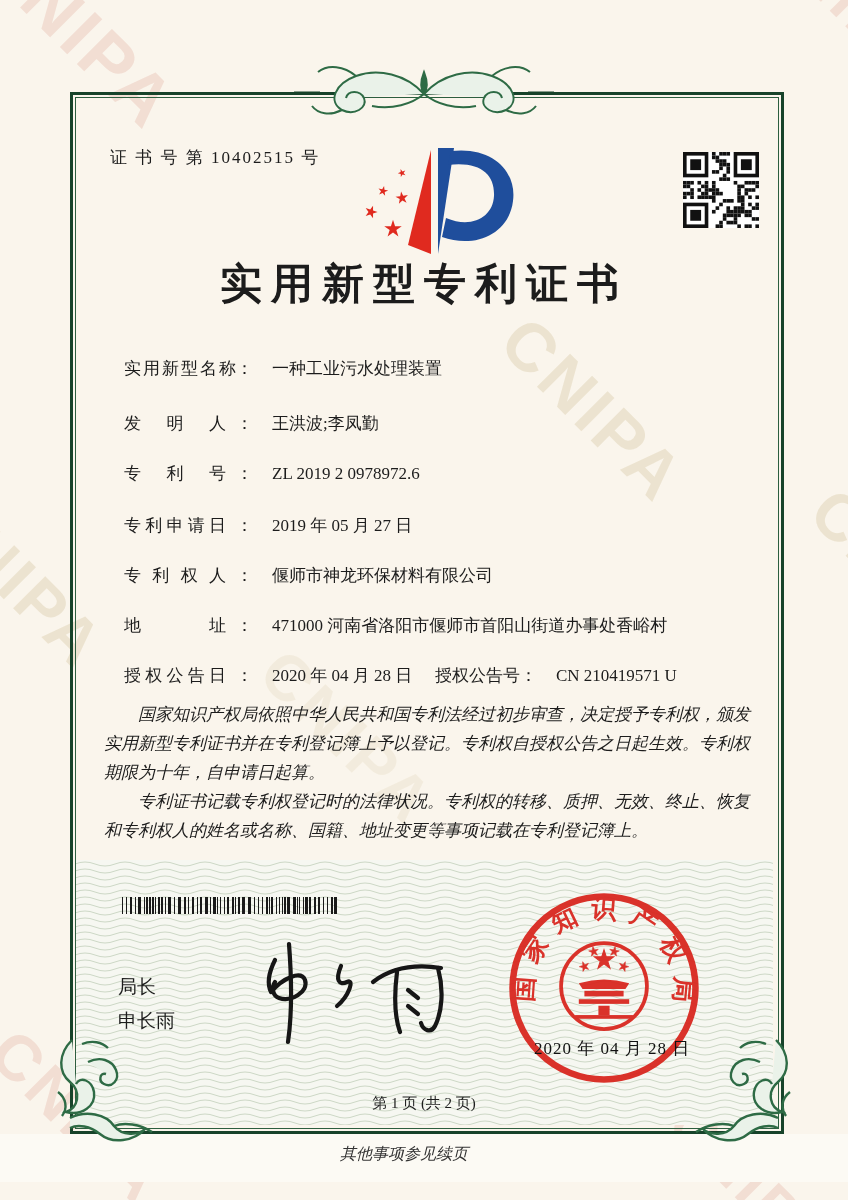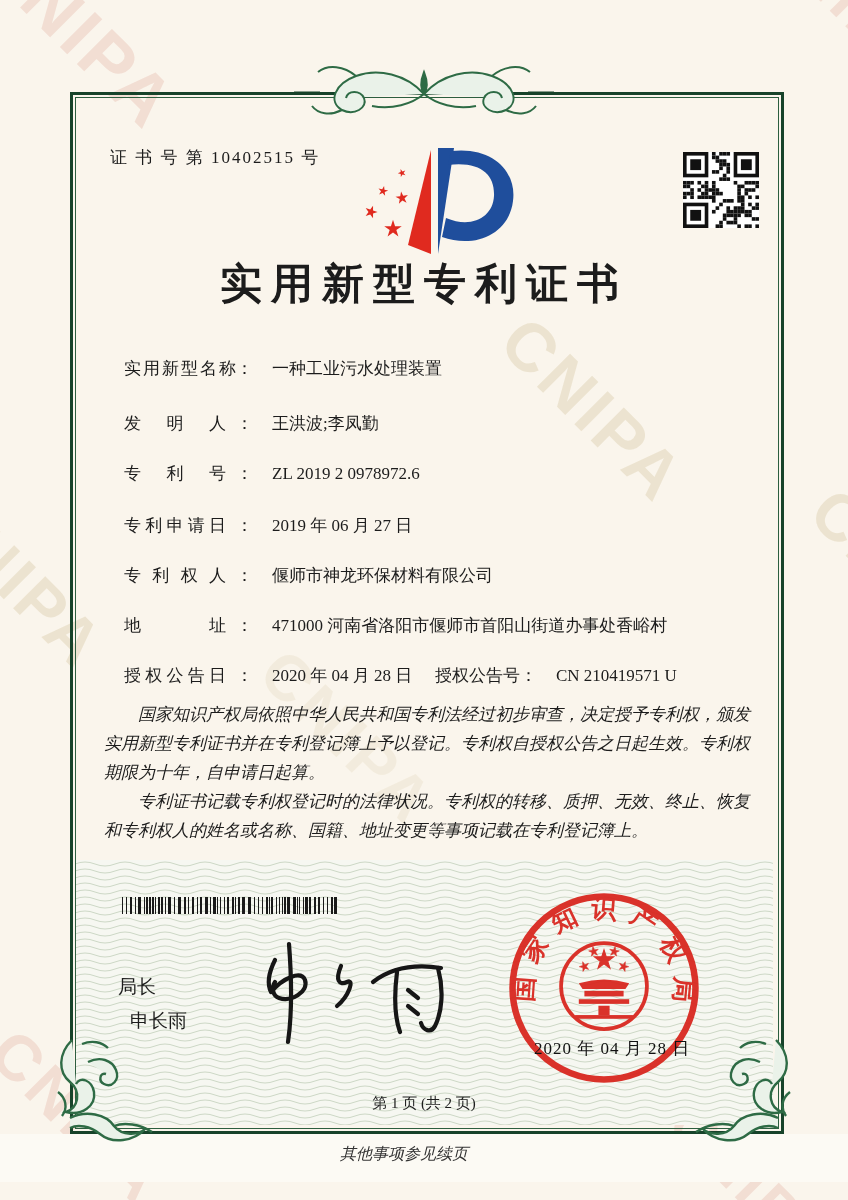--- a/index.html
+++ b/index.html
@@ -291,21 +291,21 @@
   <div class="abs field-row" style="top:357px;">
     <span class="flabel" style="width:112px;">实用新型名称</span><span>：</span><span class="fvalue">一种工业污水处理装置</span>
   </div>
   <div class="abs field-row" style="top:412px;">
     <span class="flabel">发明人</span><span style="margin-left:10px;">：</span><span class="fvalue">王洪波;李凤勤</span>
   </div>
   <div class="abs field-row" style="top:462px;">
     <span class="flabel">专利号</span><span style="margin-left:10px;">：</span><span class="fvalue">ZL 2019 2 0978972.6</span>
   </div>
   <div class="abs field-row" style="top:514px;">
-    <span class="flabel">专利申请日</span><span style="margin-left:10px;">：</span><span class="fvalue">2019 年 06 月 27 日</span>
+    <span class="flabel">专利申请日</span><span style="margin-left:10px;">：</span><span class="fvalue">2019 年 05 月 27 日</span>
   </div>
   <div class="abs field-row" style="top:564px;">
     <span class="flabel">专利权人</span><span style="margin-left:10px;">：</span><span class="fvalue">偃师市神龙环保材料有限公司</span>
   </div>
   <div class="abs field-row" style="top:614px;">
     <span class="flabel">地址</span><span style="margin-left:10px;">：</span><span class="fvalue">471000 河南省洛阳市偃师市首阳山街道办事处香峪村</span>
   </div>
   <div class="abs field-row" style="top:664px;">
     <span class="flabel">授权公告日</span><span style="margin-left:10px;">：</span><span class="fvalue">2020 年 04 月 28 日</span>
     <span class="grant-right">
@@ -371,21 +371,21 @@
       <rect x="187" y="0" width="2" height="17" fill="#1a1a1a"></rect>
       <rect x="192" y="0" width="2" height="17" fill="#1a1a1a"></rect>
       <rect x="196" y="0" width="2" height="17" fill="#1a1a1a"></rect>
       <rect x="201" y="0" width="1" height="17" fill="#1a1a1a"></rect>
       <rect x="205" y="0" width="1" height="17" fill="#1a1a1a"></rect>
       <rect x="209" y="0" width="2" height="17" fill="#1a1a1a"></rect>
       <rect x="212" y="0" width="3" height="17" fill="#1a1a1a"></rect>
     </svg>
 
   <div class="abs officer" style="top:974px;">局长</div>
-  <div class="abs officer" style="top:1008px;margin-left:12px;">申长雨</div>
+  <div class="abs officer" style="top:1008px;">申长雨</div>
 
   <svg class="abs" style="left:245px; top:938px; z-index:5;" width="205" height="110" viewBox="0 0 205 110">
     <g stroke="#161616" stroke-width="4.2" fill="none" stroke-linecap="round" stroke-linejoin="round">
       <path d="M30,22 C24,34 22,46 26,54 C38,40 56,32 60,42 C64,54 46,64 34,60 C28,58 26,50 30,44"></path>
       <path d="M44,6 C46,32 48,70 43,104"></path>
       <path d="M96,28 C90,42 94,48 102,44 C110,40 104,58 92,68"></path>
       <path d="M128,44 C146,30 170,26 196,30"></path>
       <path d="M152,34 C149,58 150,80 155,94"></path>
       <path d="M193,30 C199,52 197,74 190,88 C186,96 178,92 176,85"></path>
       <path d="M163,52 l10,8 M163,68 l10,8"></path>

